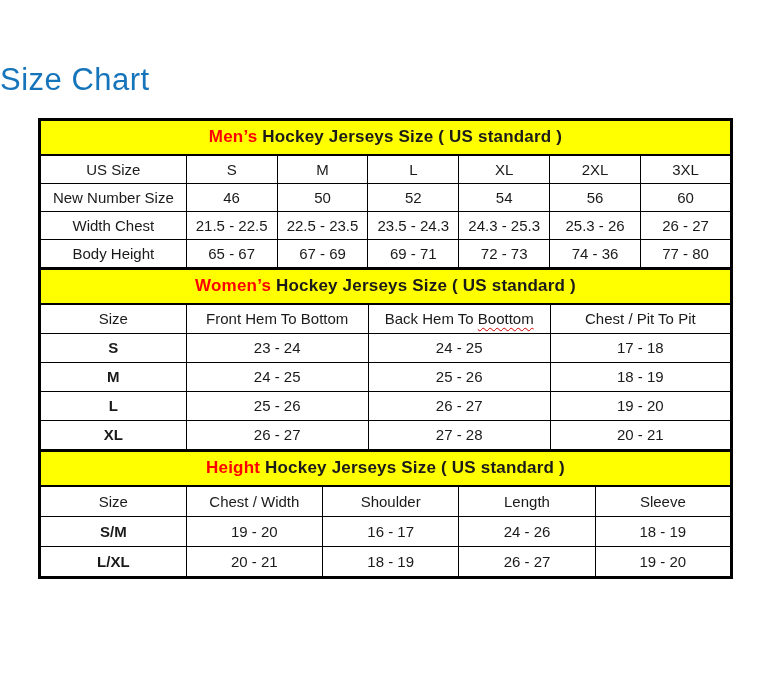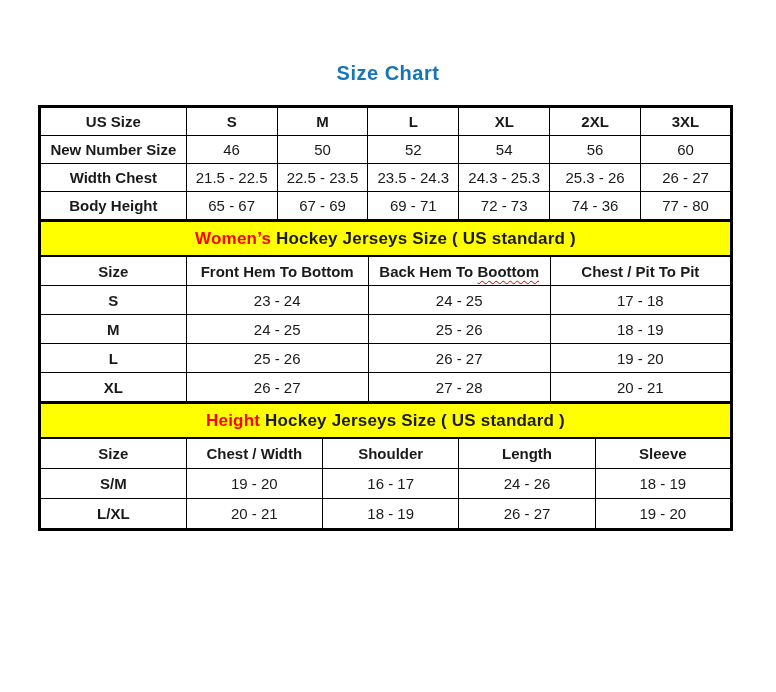--- a/index.html
+++ b/index.html
@@ -9,24 +9,24 @@
   }
   body {
     width: 776px;
     height: 692px;
     overflow: hidden;
     font-family: "Liberation Sans", sans-serif;
     color: #1a1a1a;
   }
   .page-title {
     margin: 62px 0 20px 0;
-    text-align: center;
-    font-size: 20px;
+    text-align: left;
+    font-size: 31px;
     line-height: 1.15;
-    font-weight: bold;
+    font-weight: normal;
     color: #1674bb;
     letter-spacing: 0.5px;
   }
   .chart-wrap {
     width: 695px;
     margin-left: 38px;
   }
   table.size-table {
     border-collapse: collapse;
     table-layout: fixed;
@@ -49,23 +49,23 @@
   .size-table tr.band th {
     background: #ffff00;
     border-top: 2.5px solid #000;
     border-bottom: 2.5px solid #000;
     height: 33px;
     font-size: 17px;
     font-weight: bold;
     letter-spacing: 0.2px;
   }
   .size-table tr.band .accent { color: #ff0000; }
-  .size-table tr.head th { font-weight: bold; margin-top: 13px; }
+  .size-table tr.head th { font-weight: normal; margin-top: 13px; }
   .size-table td { font-weight: normal; }
-  .size-table td.lbl-plain { font-weight: bold; }
+  .size-table td.lbl-plain { font-weight: normal; }
   .size-table td.lbl-bold { font-weight: bold; }
   table.mens  tr.head th, table.mens  td { height: 27px; }
   table.womens tr.head th, table.womens td { height: 28px; }
   table.youth tr.head th, table.youth td { height: 29px; }
   .misspelled {
     text-decoration: underline;
     text-decoration-style: wavy;
     text-decoration-color: #d00000;
     text-decoration-thickness: 1px;
     text-underline-offset: 3px;
@@ -82,20 +82,23 @@
     <colgroup>
       <col style="width:21.2%">
         <col style="width:13.13%">
         <col style="width:13.13%">
         <col style="width:13.13%">
         <col style="width:13.13%">
         <col style="width:13.13%">
         <col style="width:13.15%">
     </colgroup>
     <tbody>
+        <tr class="band">
+      <th colspan="7"><span class="accent">Men’s</span><span> Hockey Jerseys Size ( US standard )</span></th>
+    </tr>
     <tr class="head">
       <th>US Size</th>
       <th>S</th>
       <th>M</th>
       <th>L</th>
       <th>XL</th>
       <th>2XL</th>
       <th>3XL</th>
     </tr>
     <tr>

